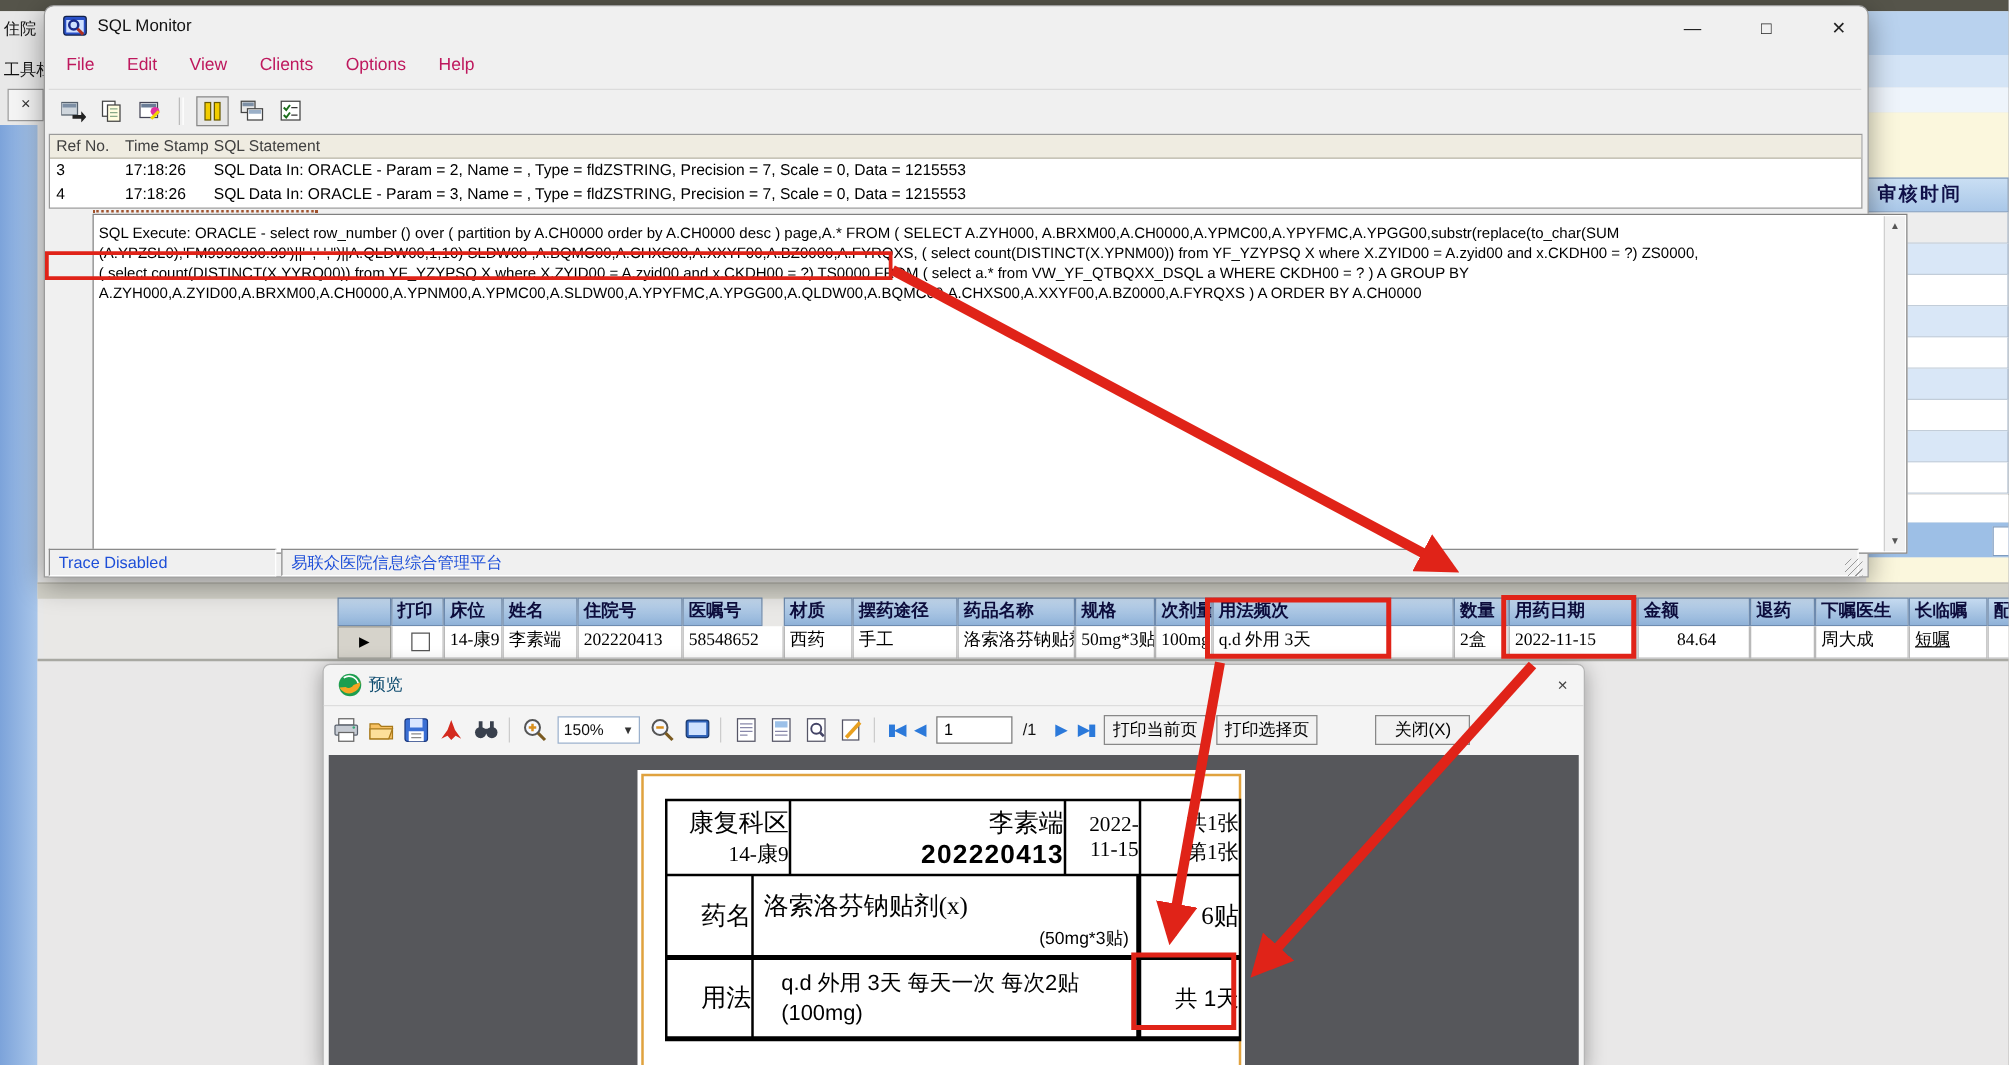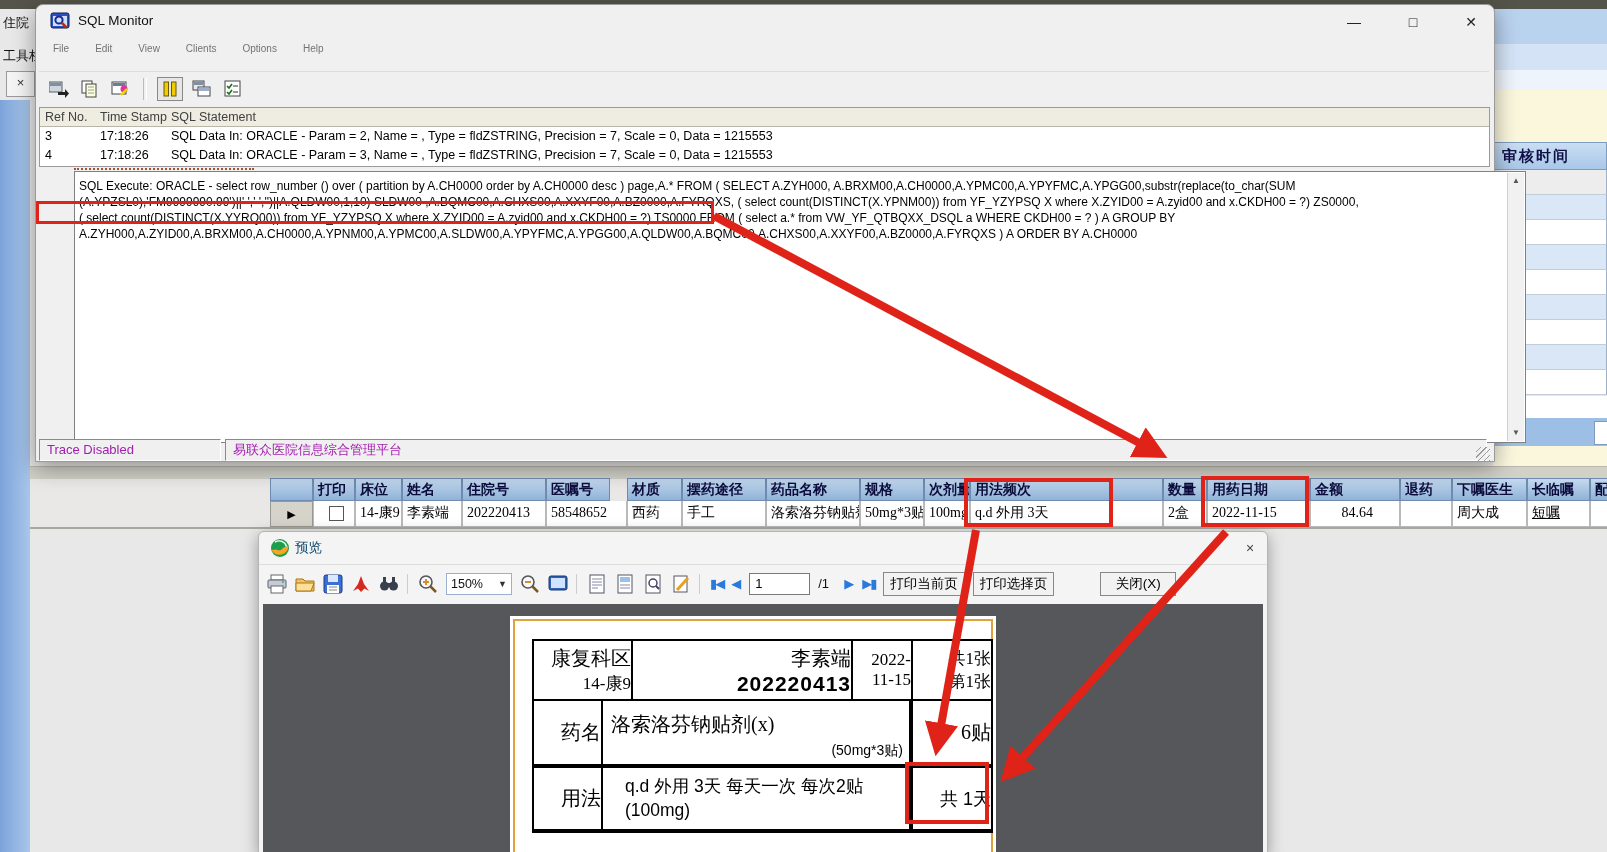--- a/index.html
+++ b/index.html
@@ -29,39 +29,39 @@
   .right-cream2{left:1493px;top:446px;width:114px;height:20px;background:#fbf7dd;}
   .olive-strip{left:30px;top:466px;width:1577px;height:12px;background:#d2d1c8;border-top:1px solid #b9b8ae;}
   .below-bg{left:30px;top:527px;width:1577px;height:325px;background:#e9e8e8;border-top:2px solid #a8a8a2;}
   
   .sqlwin{left:35px;top:4px;width:1458px;height:456px;background:#f0f0f0;
           border:1px solid #9a9a9a;border-radius:8px 8px 0 0;box-shadow:0 6px 22px rgba(0,0,0,.38);}
   .sql-title{left:0;top:0;width:100%;height:32px;}
   .sql-title-text{left:42px;top:8px;font-size:13.5px;color:#111;}
   .winbtn{top:8px;width:30px;height:20px;text-align:center;line-height:18px;font-size:14px;color:#222;}
   .menubar{left:6px;top:36px;height:24px;display:flex;gap:4px;}
-  .menu-item{padding:2px 11px;font-size:10px;color:#737373;}
+  .menu-item{padding:2px 11px;font-size:14px;color:#be185d;}
   .toolbar{left:3px;top:66px;width:1450px;height:34px;border-top:1px solid #dcdcdc;display:flex;align-items:center;padding-left:8px;box-sizing:border-box;gap:7px;}
   .tico{width:24px;height:22px;display:flex;align-items:center;justify-content:center;}
   .tsep{width:2px;height:22px;border-left:1px solid #bbb;border-right:1px solid #fff;margin:0 3px;}
   .pressed{border:1px solid #888;background:#e6e6e6;}
   .listview{left:3px;top:102px;width:1451px;height:60px;background:#fff;border:1px solid #9a9a9a;box-sizing:border-box;font-size:12.5px;}
   .lv-header{height:18px;background:#efece1;border-bottom:1px solid #b9b5a8;position:relative;color:#404040;}
   .lv-row{height:19px;position:relative;color:#000;white-space:nowrap;}
   .lv-c1{position:absolute;left:5px;top:2px;}
   .lv-c2{position:absolute;left:60px;top:2px;}
   .lv-c3{position:absolute;left:131px;top:2px;}
   .squiggle{left:38px;top:160px;width:180px;height:3px;border-bottom:2px dotted #a0522d;}
   .sqltext{left:38px;top:166px;width:1452px;height:272px;background:#fff;border:1px solid #808080;box-sizing:border-box;}
   .sqlline{position:absolute;left:4px;white-space:nowrap;font-size:12px;color:#000;width:1430px;overflow:hidden;}
   .sqlsb{position:absolute;right:1px;top:1px;width:16px;height:268px;background:#f1f1f1;border-left:1px solid #cfcfcf;}
   .sb-btn{position:absolute;left:0;width:16px;height:16px;text-align:center;font-size:8px;color:#555;line-height:16px;}
   .statusbar{left:3px;top:434px;width:1451px;height:22px;display:flex;gap:4px;}
   .status-panel{border:1px solid;border-color:#8a8a8a #fff #fff #8a8a8a;background:#f0f0f0;
-                font-size:13px;color:#a21caf;line-height:20px;padding-left:7px;box-sizing:border-box;}
+                font-size:13px;color:#1d4ed8;line-height:20px;padding-left:7px;box-sizing:border-box;}
   .grip{left:1440px;top:442px;width:14px;height:14px;
         background:repeating-linear-gradient(135deg,transparent 0 3px,#9a9a9a 3px 4px);}
   
   .orders{left:270px;top:478px;height:49px;}
   .ohead{position:absolute;top:0;height:23px;background:linear-gradient(#c5daf0,#8fb2d8);
          border:1px solid #6f8cb0;box-sizing:border-box;color:#0d0d3d;font-weight:600;
          font-family:"Liberation Serif","DejaVu Serif",serif;font-size:14px;line-height:21px;
          padding-left:4px;overflow:hidden;white-space:nowrap;}
   .ocell{position:absolute;top:23px;height:26px;background:#fff;border:1px solid #b9b9b9;border-top:none;
          box-sizing:border-box;color:#000;font-family:"Liberation Serif","DejaVu Serif",serif;

